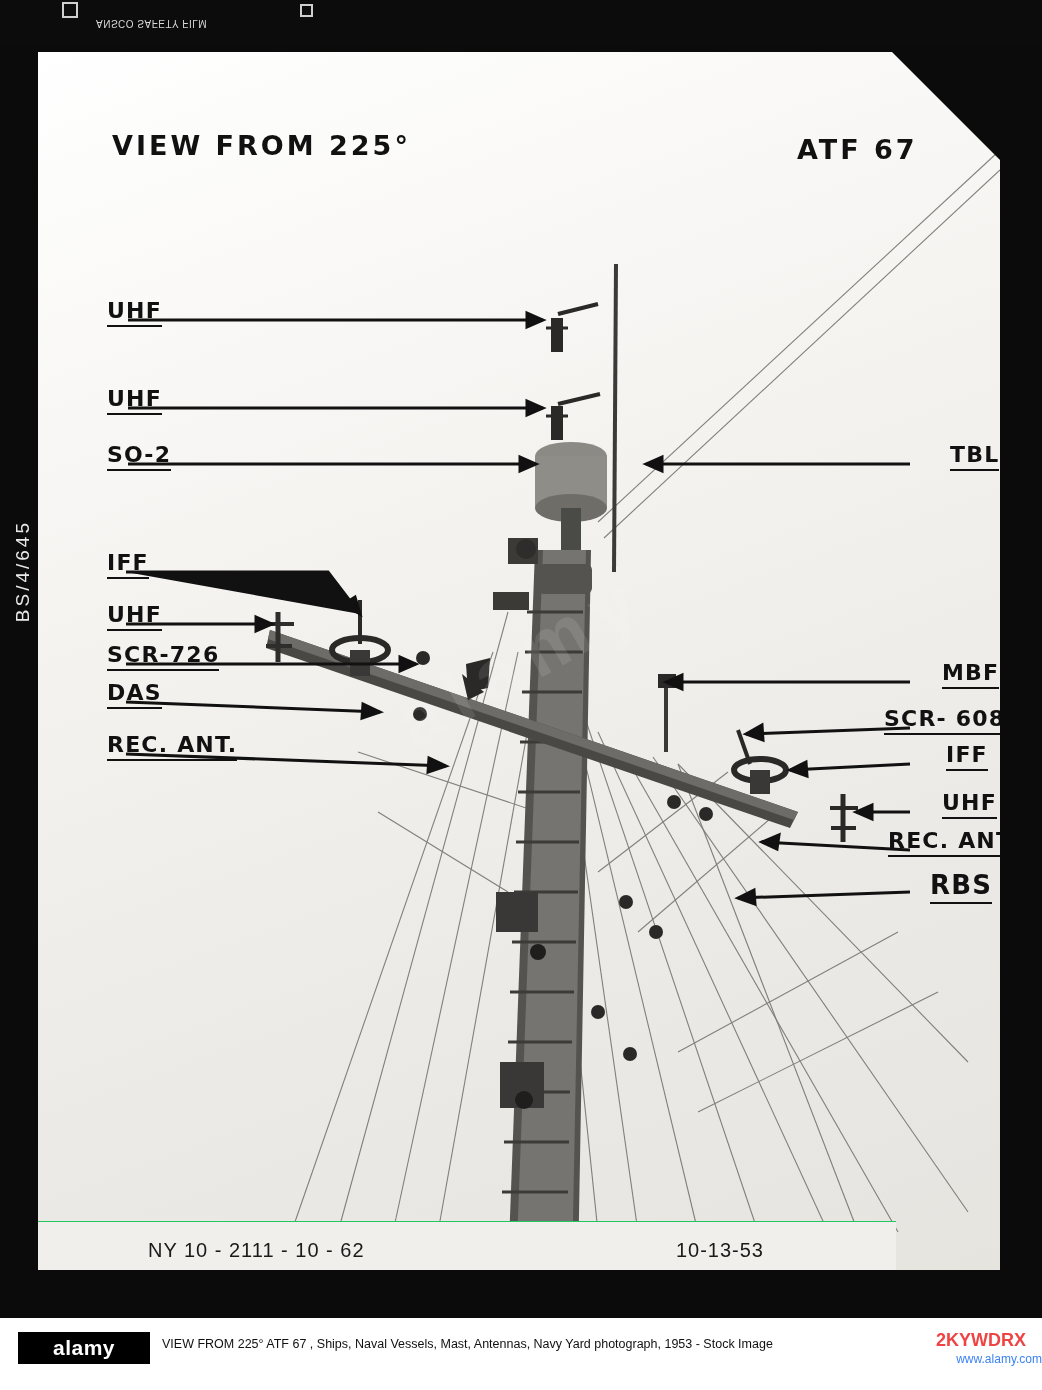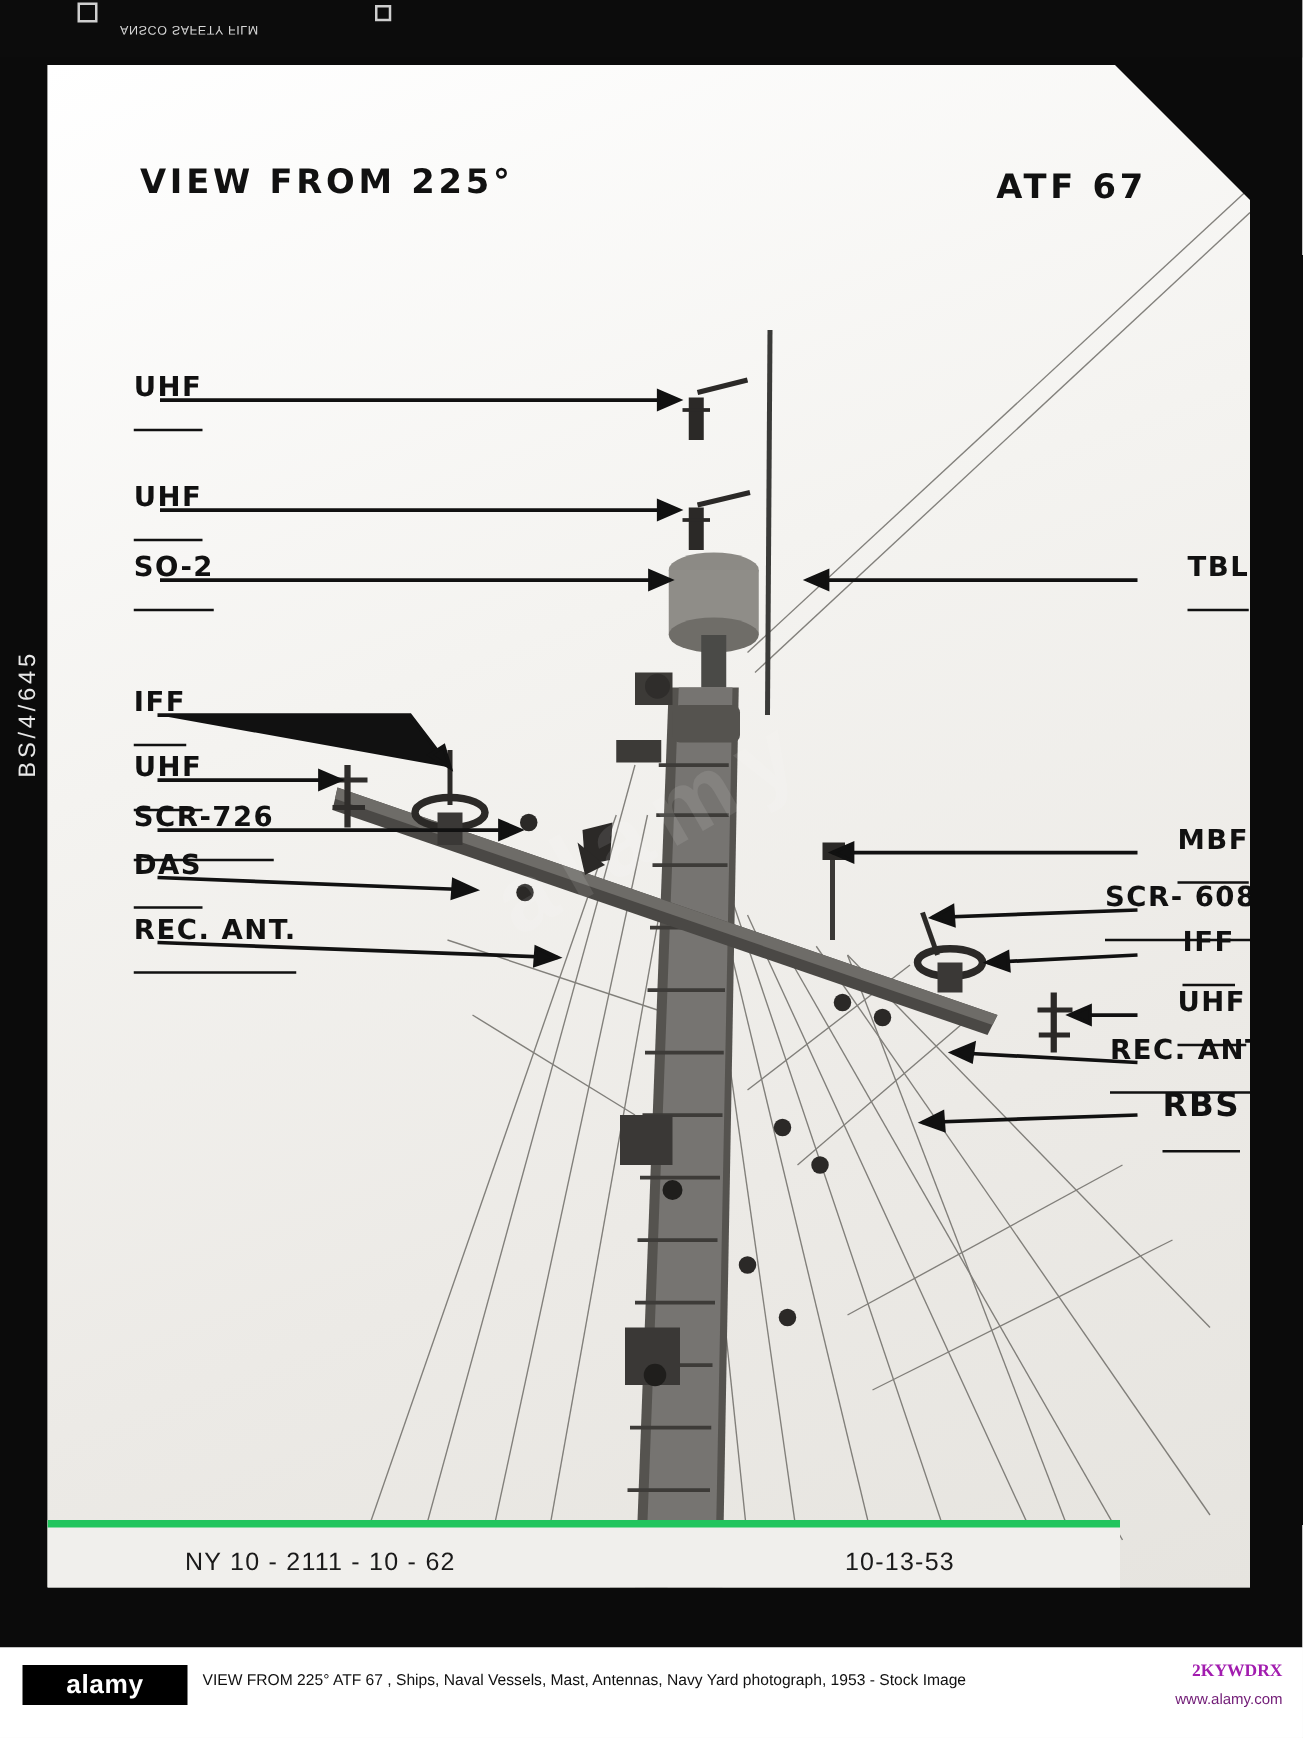--- a/index.html
+++ b/index.html
@@ -99,21 +99,21 @@
   }
 
   
   .print-footer {
     position: absolute;
     left: 0;
     bottom: 0;
     width: 858px;
     height: 48px;
     background: #f0efec;
-    border-top: 6px solid #22c55e;
+    border-top: 1px solid #22c55e;
   }
   .footer-left, .footer-right {
     position: absolute;
     bottom: 8px;
     color: #1a1a1a;
     font-size: 20px;
     letter-spacing: 1px;
     font-family: "Liberation Sans", sans-serif;
     white-space: nowrap;
   }
@@ -130,21 +130,21 @@
     white-space: nowrap;
     margin-left: 24px;
   }
   .hand.title {
     font-size: 27px;
     letter-spacing: 3px;
   }
   .hand.lbl {
     font-size: 22px;
     letter-spacing: 1.2px;
-    padding-bottom: 20px;
+    padding-bottom: 2px;
   }
   .hand.lbl.ul {
     border-bottom: 2.5px solid #111;
   }
 
   
   #overlay {
     position: absolute;
     left: 0; top: 0;
     width: 962px; height: 1218px;
@@ -183,31 +183,31 @@
     color: #111;
     font-family: "Liberation Sans", sans-serif;
     white-space: nowrap;
     overflow: hidden;
     width: 700px;
   }
   .alamy-id {
     position: absolute;
     right: 16px;
     top: 12px;
-    font-size: 14px;
+    font-size: 18px;
     font-weight: 700;
-    color: #a21caf;
-    font-family: Liberation Serif, serif;
+    color: #ef4444;
+    font-family: Liberation Sans, sans-serif;
   }
   .alamy-url {
     position: absolute;
-    right: 16px;
+    right: 0;
     top: 34px;
     font-size: 12px;
-    color: #701a75;
+    color: #3b82f6;
     font-family: "Liberation Sans", sans-serif;
   }
 
   
   .wm-diag {
     position: absolute;
     left: 50%;
     top: 50%;
     transform: translate(-50%,-50%) rotate(-30deg);
     color: rgba(255,255,255,0.10);

